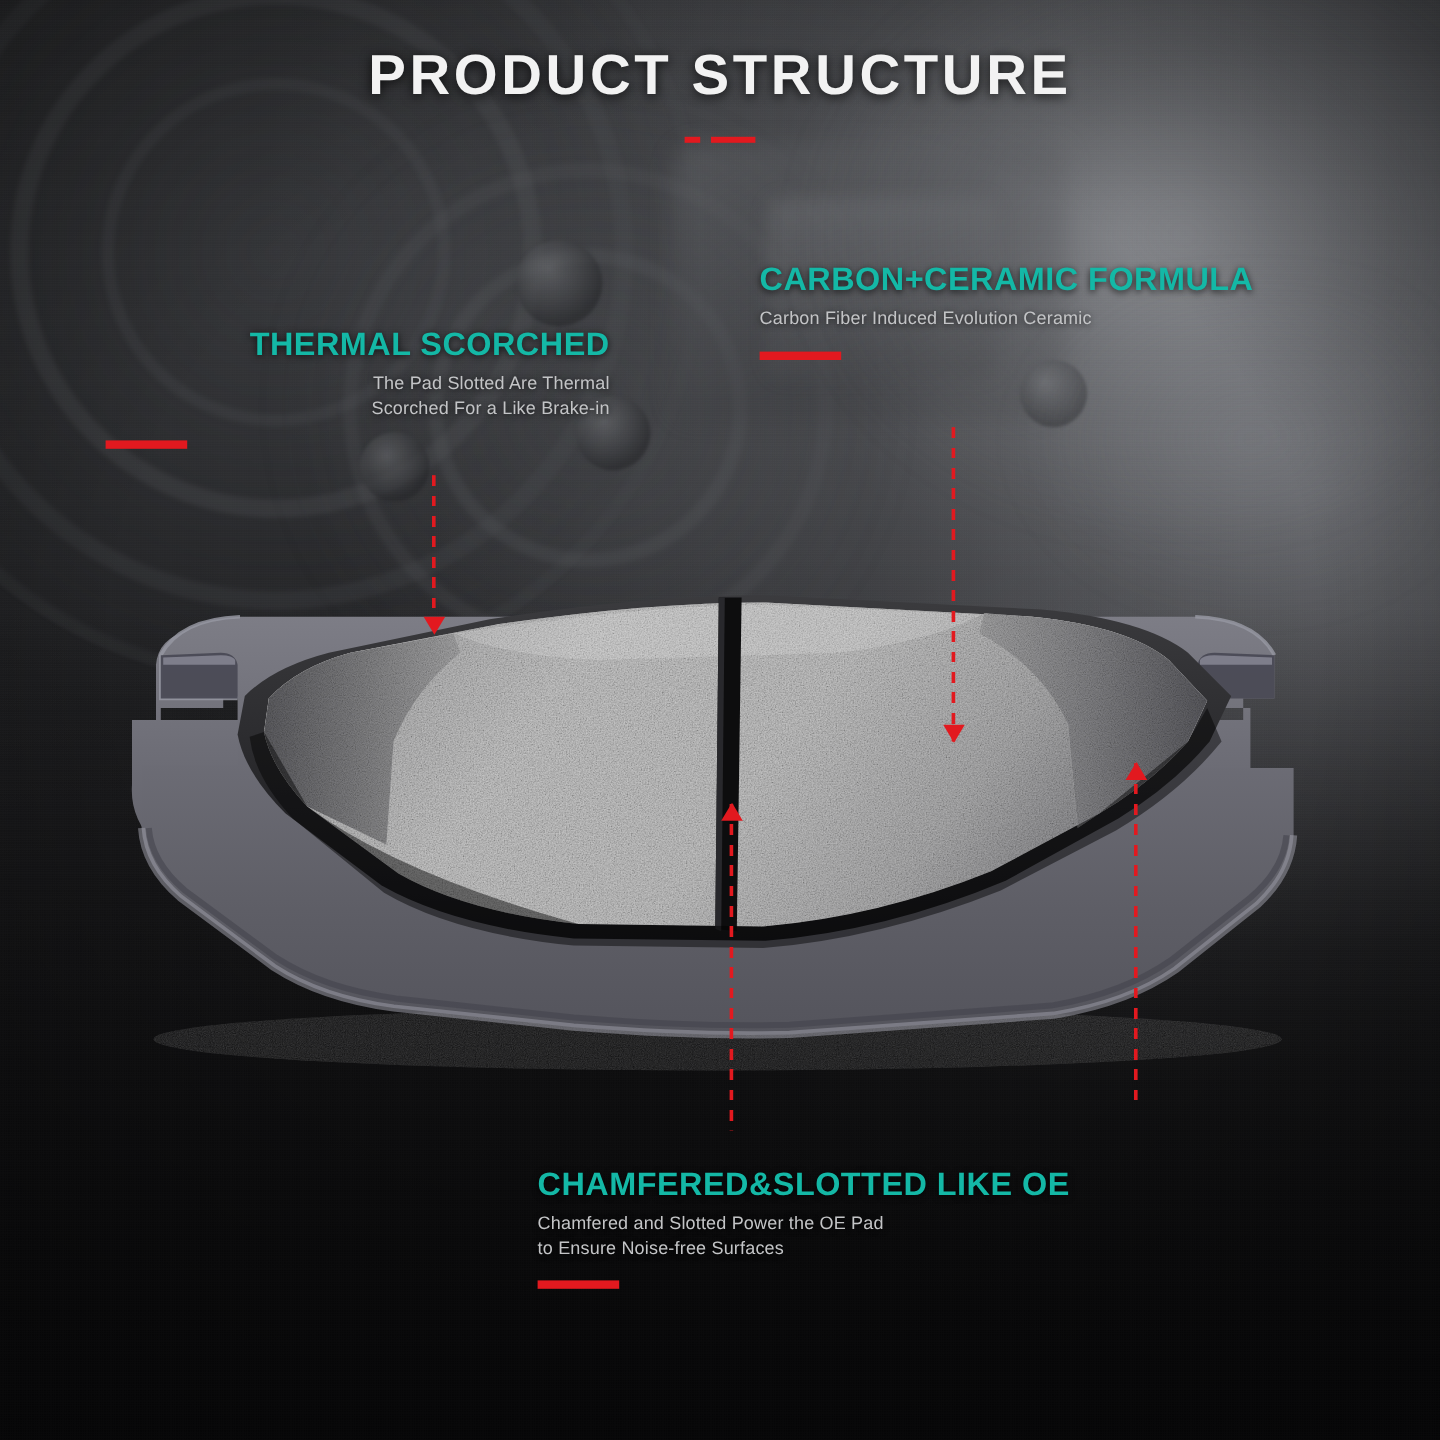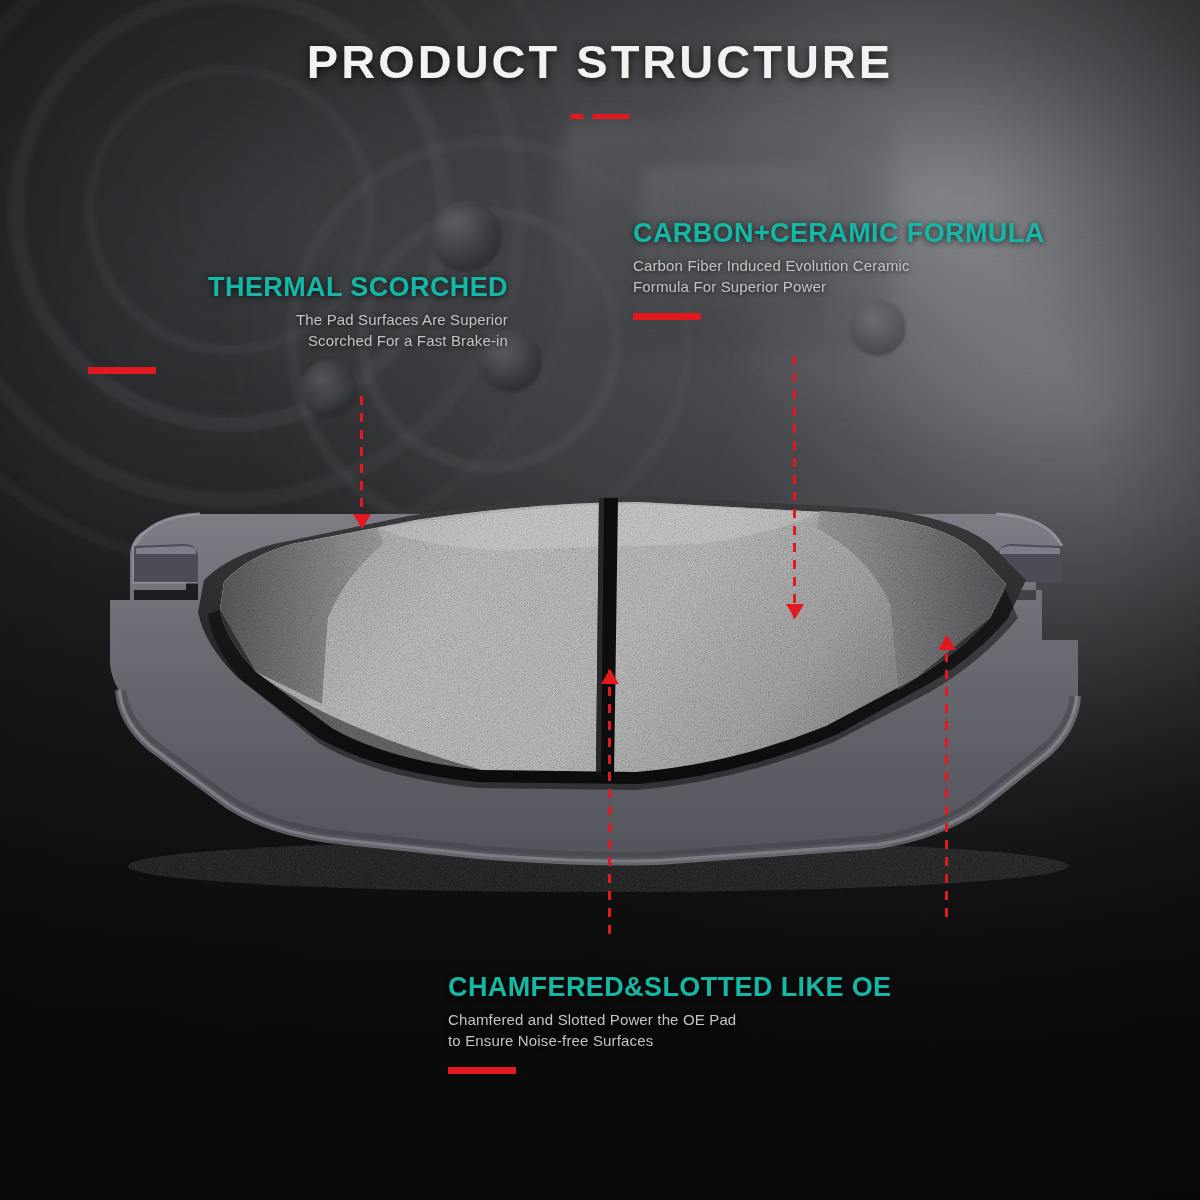--- a/index.html
+++ b/index.html
@@ -491,31 +491,30 @@
     <span class="arrow up"></span>
   </div>
   <div class="leader" id="leader-chamfer-edge">
     <span class="dash"></span>
     <span class="arrow up"></span>
   </div>
 
   <div class="callout" id="callout-thermal">
     <h3>THERMAL SCORCHED</h3>
     <p>
-      <span>The Pad Surfaces Are Superior</span><br>
-      <span>Scorched For a Fast Brake-in</span>
+      <span>The Pad Slotted Are Thermal</span><br>
+      <span>Scorched For a Like Brake-in</span>
     </p>
     <div class="bar"></div>
   </div>
 
   <div class="callout" id="callout-carbon">
     <h3>CARBON+CERAMIC FORMULA</h3>
     <p>
       <span>Carbon Fiber Induced Evolution Ceramic</span><br>
-      <span>Formula For Superior Power</span>
     </p>
     <div class="bar"></div>
   </div>
 
   <div class="callout" id="callout-chamfer">
     <h3>CHAMFERED&amp;SLOTTED LIKE OE</h3>
     <p>
       <span>Chamfered and Slotted Power the OE Pad</span><br>
       <span>to Ensure Noise-free Surfaces</span>
     </p>

